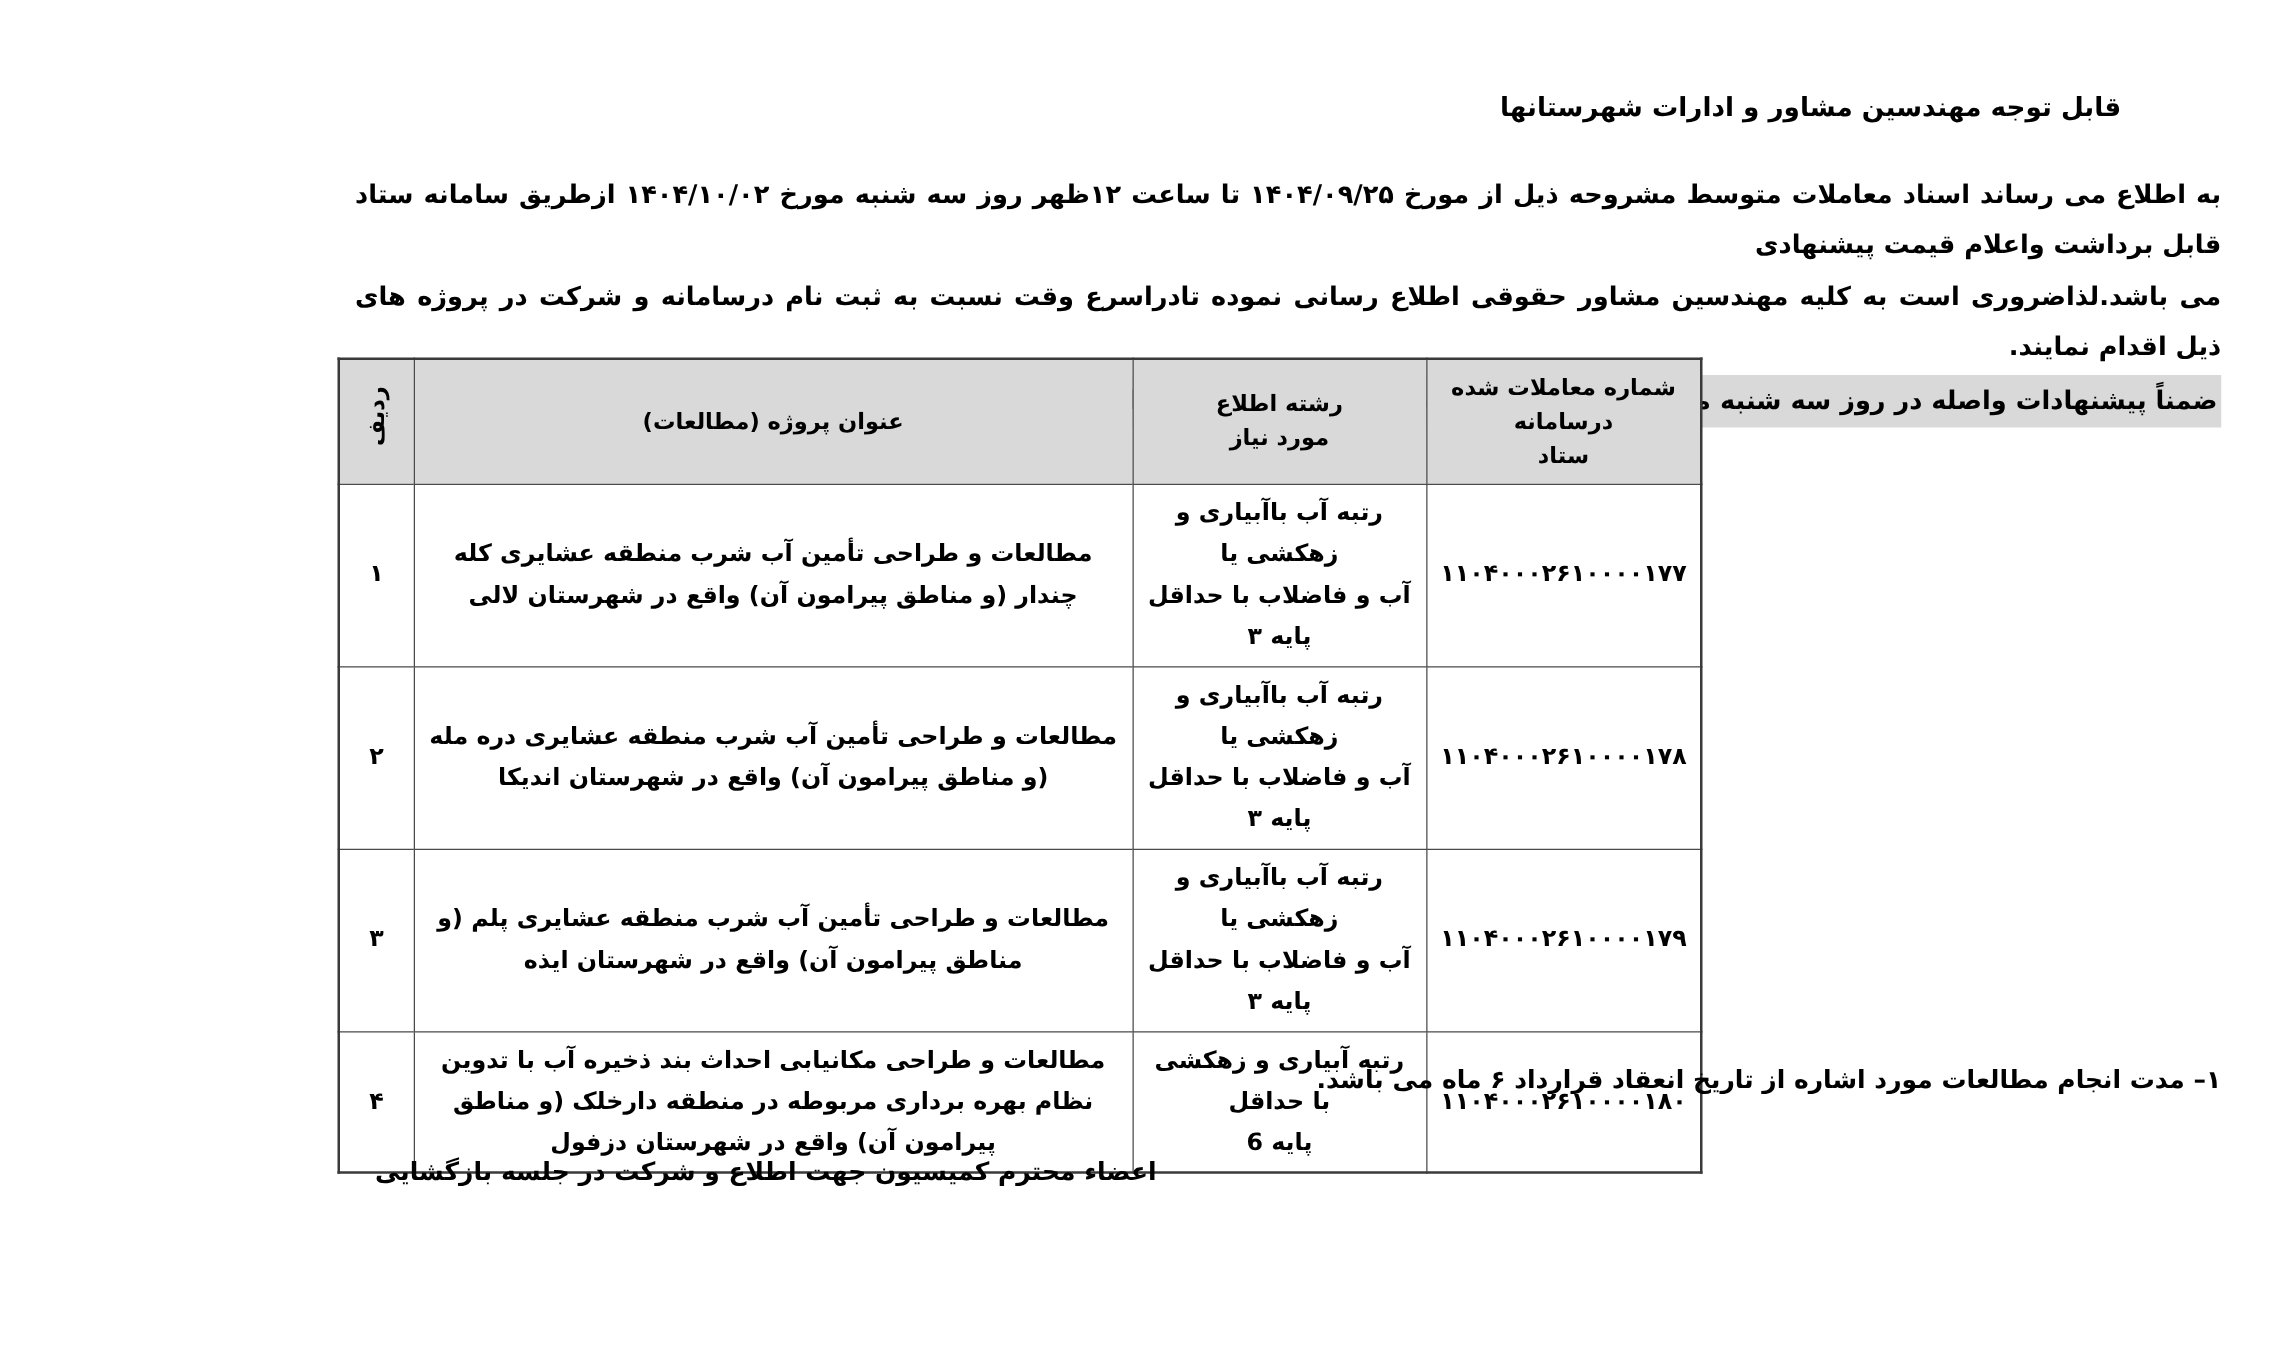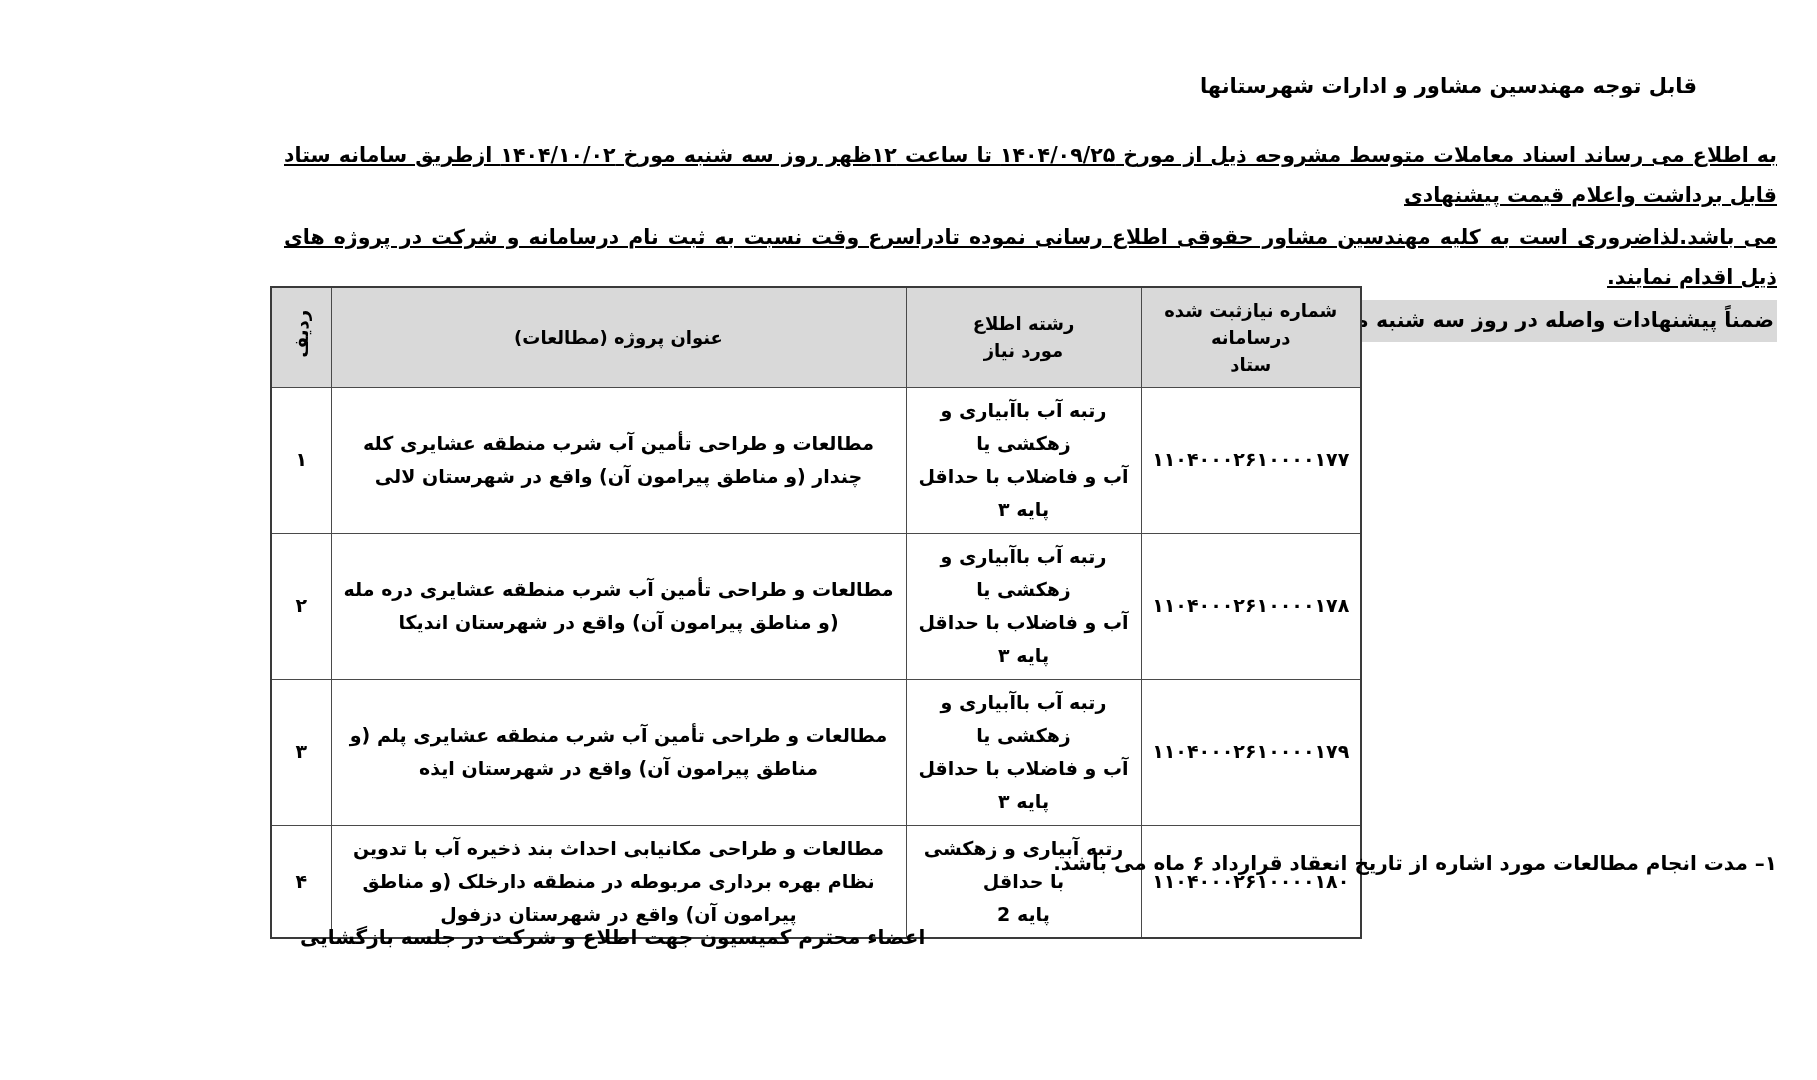--- a/index.html
+++ b/index.html
@@ -42,21 +42,20 @@
 
   .intro {
     position: absolute;
     top: 136px;
     right: 40px;
     left: 284px;
     text-align: justify;
     font-size: 20.5px;
     font-weight: bold;
     line-height: 1.95;
-    text-decoration: underline;
   }
   .intro p {
     margin: 0 0 2px 0;
     text-align: justify;
     text-align-last: right;
   }
   .intro p.line-pad {
     padding-left: 0;
   }
 
@@ -188,21 +187,21 @@
     <table class="main">
       <colgroup>
         <col class="c-staad">
         <col class="c-field">
         <col class="c-title">
         <col class="c-num">
       </colgroup>
       <thead>
         <tr>
           <th>
-            <div>شماره نیازثبت شده درسامانه</div>
+            <div>شماره معاملات شده درسامانه</div>
             <div>ستاد</div>
           </th>
           <th>
             <div>رشته اطلاع</div>
             <div>مورد نیاز</div>
           </th>
           <th>عنوان پروژه (مطالعات)</th>
           <th class="vertical-head">
             <span class="vtxt">ردیف</span>
           </th>
@@ -237,21 +236,21 @@
             <div>آب و فاضلاب  با حداقل پایه ۳</div>
           </td>
           <td class="cell-title">مطالعات و طراحی تأمین آب شرب منطقه عشایری پلم (و مناطق پیرامون آن) واقع در شهرستان ایذه</td>
           <td class="cell-rownum">۳</td>
         </tr>
 
         <tr>
           <td class="cell-staad">۱۱۰۴۰۰۰۲۶۱۰۰۰۰۱۸۰</td>
           <td class="cell-field">
             <div>رتبه آبیاری و زهکشی با حداقل</div>
-            <div>پایه 2</div>
+            <div>پایه 6</div>
           </td>
           <td class="cell-title">مطالعات و طراحی مکانیابی احداث بند ذخیره آب با تدوین نظام بهره برداری مربوطه در منطقه دارخلک (و مناطق پیرامون آن) واقع در شهرستان دزفول</td>
           <td class="cell-rownum">۴</td>
         </tr>
 
       </tbody>
     </table>
   </div>
 
   <div class="notes">

